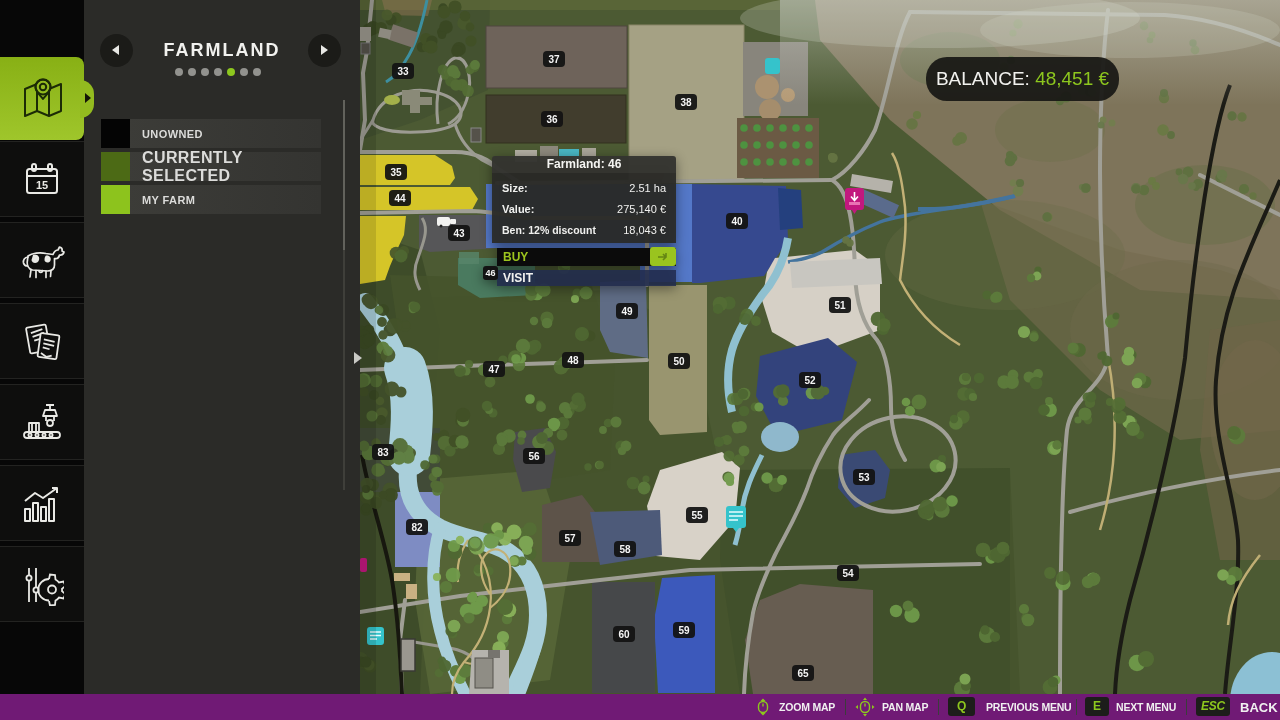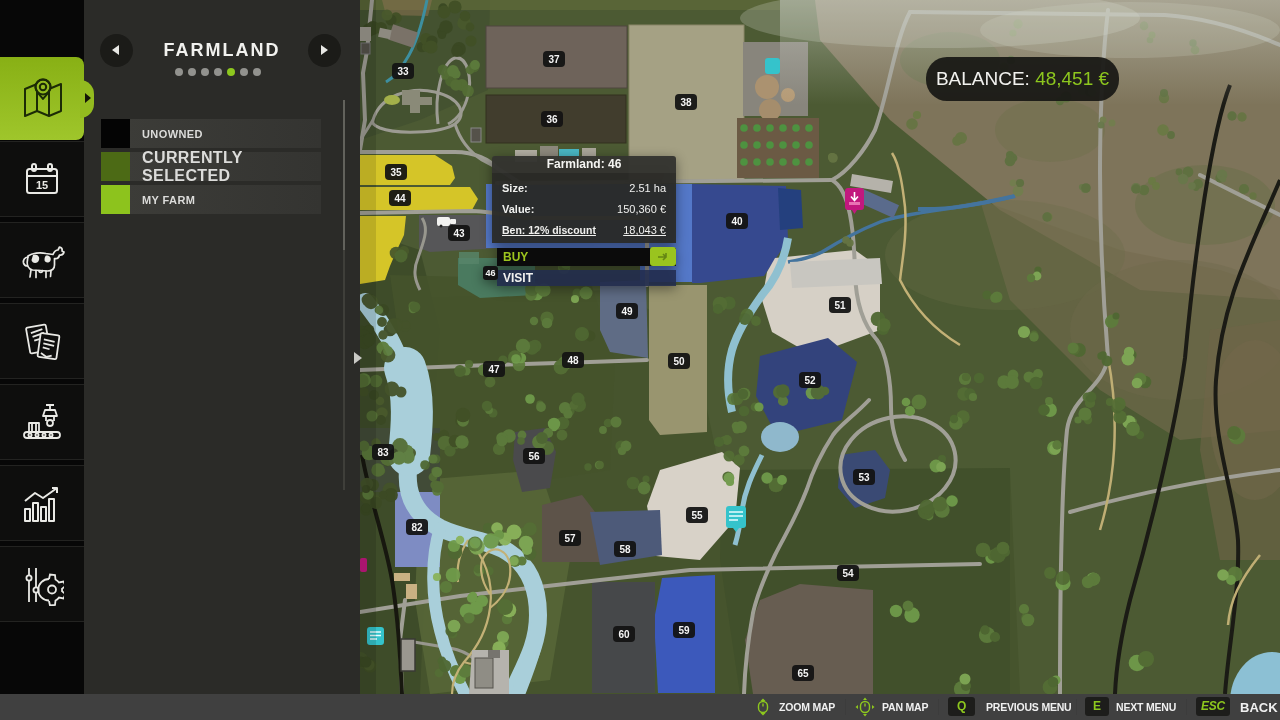--- a/index.html
+++ b/index.html
@@ -1048,23 +1048,23 @@
 
     <div style="height:17px;background:rgba(52,52,48,0.96);border-radius:3px 3px 0 0;text-align:center;font-size:12px;font-weight:bold;color:#f5f5f2;line-height:17px;">Farmland: 46</div>
 
     <div style="height:70px;background:rgba(42,42,39,0.93);padding:9px 10px 8px 10px;">
       <div style="display:flex;justify-content:space-between;font-size:11px;font-weight:bold;color:#f0f0ee;margin-bottom:9px;">
         <span>Size:</span>
         <span style="font-weight:normal;">2.51 ha</span>
       </div>
       <div style="display:flex;justify-content:space-between;font-size:11px;font-weight:bold;color:#f0f0ee;margin-bottom:9px;">
         <span>Value:</span>
-        <span style="font-weight:normal;">150,360 €</span>
+        <span style="font-weight:normal;">275,140 €</span>
       </div>
-      <div style="display:flex;justify-content:space-between;font-size:10.5px;font-weight:bold;color:#f0f0ee;text-decoration:underline;">
+      <div style="display:flex;justify-content:space-between;font-size:10.5px;font-weight:bold;color:#f0f0ee;">
         <span>Ben: 12% discount</span>
         <span style="font-weight:normal;font-size:11px;">18,043 €</span>
       </div>
     </div>
 
     <div style="position:relative;margin-top:5px;margin-left:5px;height:18px;background:#0b0b0b;">
       <span style="position:absolute;left:6px;top:2px;font-size:12px;font-weight:bold;color:#9cc41e;">BUY</span>
 
       <div style="position:absolute;right:0px;top:-1px;width:26px;height:19px;background:#9ac41f;border-radius:3px;">
         <svg width="26" height="19" viewBox="0 0 26 19">
@@ -1078,21 +1078,21 @@
     </div>
 
     <div style="position:absolute;left:-9px;top:110px;width:15px;height:14px;background:#131313;border-radius:3px;color:#f5f5f5;font-size:9px;font-weight:bold;text-align:center;line-height:14px;">46</div>
   </div>
 
   <div class="abs" id="balance" style="left:926px;top:57px;width:193px;height:44px;background:rgba(24,24,20,0.93);border-radius:21px;display:flex;align-items:center;justify-content:center;font-size:19px;">
     <span style="color:#f2f2ef;">BALANCE:&nbsp;</span>
     <span style="color:#8dc71e;">48,451 €</span>
   </div>
 
-  <div class="abs" id="bottombar" style="left:0;top:694px;width:1280px;height:26px;background:#404040;color:#f0f0f0;font-size:10.5px;font-weight:bold;letter-spacing:-0.2px;">
+  <div class="abs" id="bottombar" style="left:0;top:694px;width:1280px;height:26px;background:#701a75;color:#f0f0f0;font-size:10.5px;font-weight:bold;letter-spacing:-0.2px;">
 
     <svg class="abs" style="left:754px;top:3px;" width="18" height="20" viewBox="0 0 18 20">
       <path d="M9,1.5 l2.5,2.5 h-5 z M9,18.5 l2.5,-2.5 h-5 z" fill="#8dc71e"></path>
       <rect x="4.5" y="4.5" width="9" height="11" rx="4.5" stroke="#8dc71e" stroke-width="1.4" fill="none"></rect>
       <path d="M9,6.5 v3" stroke="#8dc71e" stroke-width="1.4"></path>
     </svg>
 
     <div class="abs" style="left:779px;top:7px;">ZOOM MAP</div>
 
     <div class="abs" style="left:845px;top:5px;width:1px;height:16px;background:#3c3c3c;"></div>

